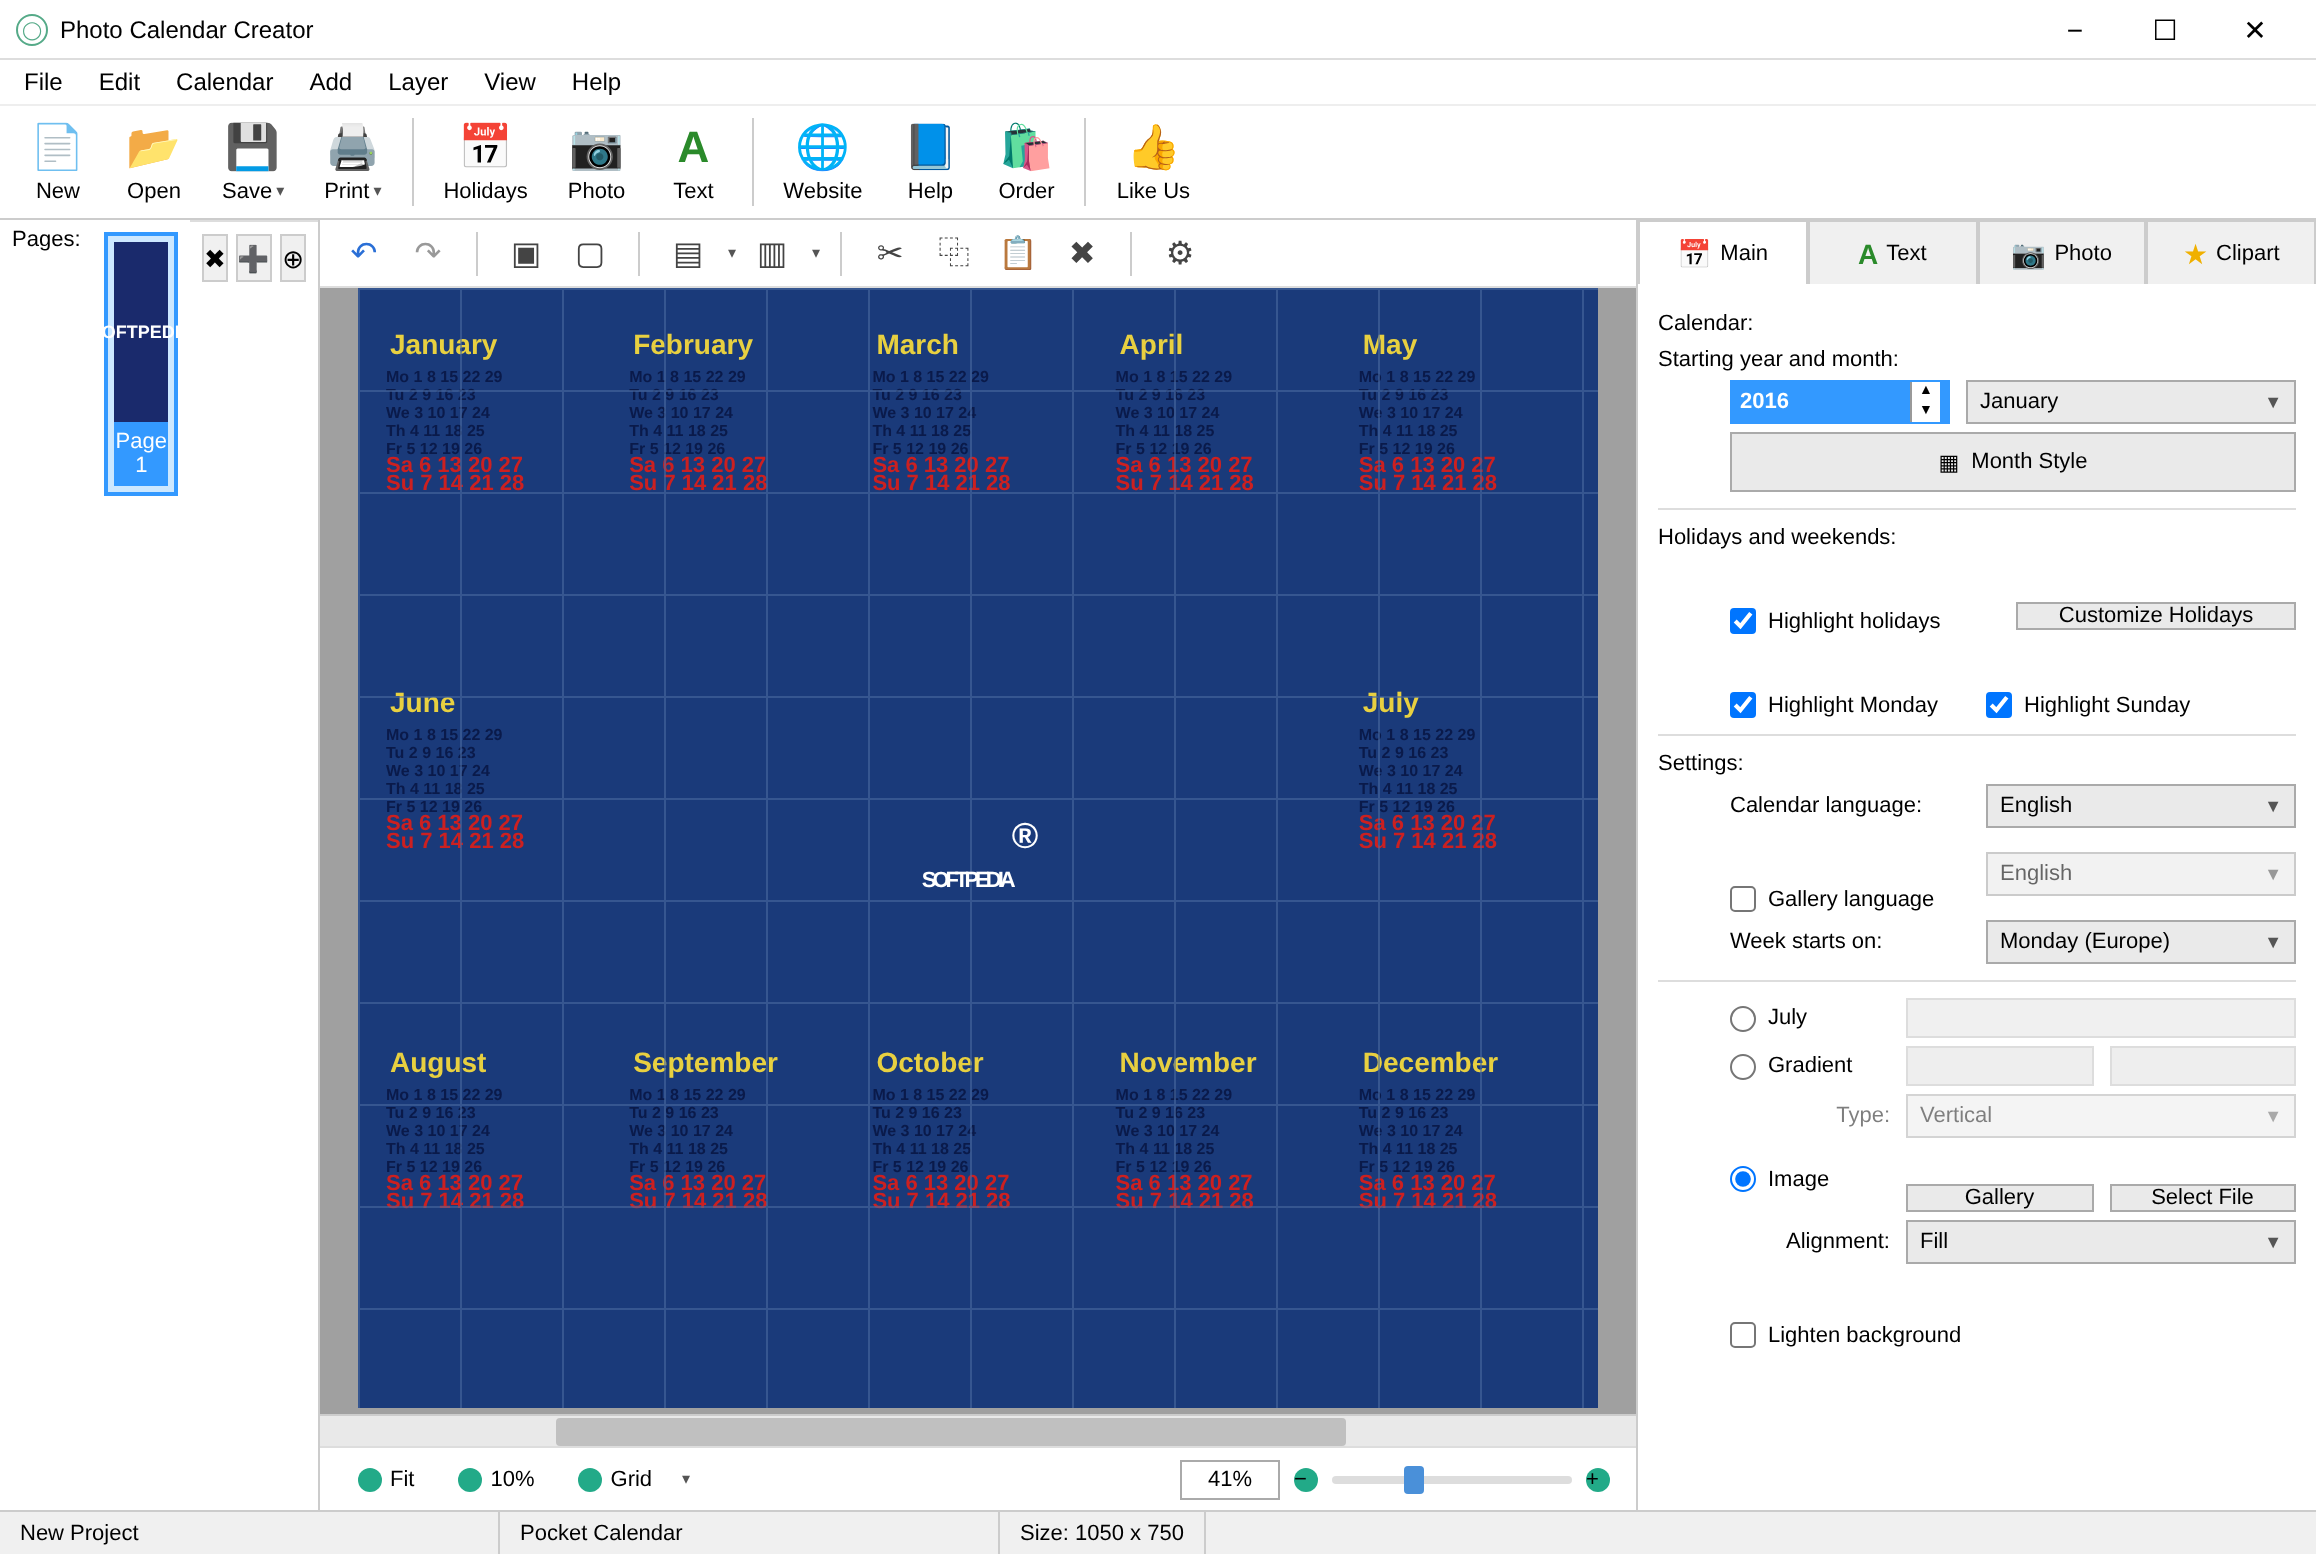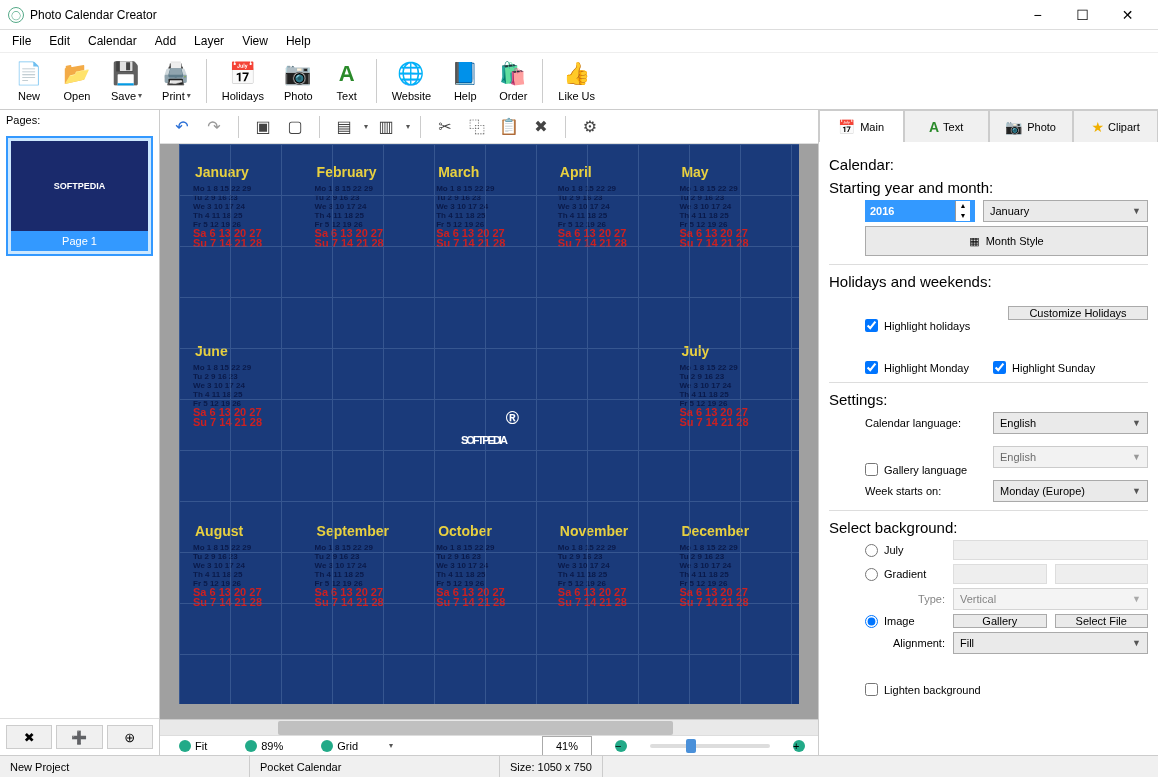--- a/index.html
+++ b/index.html
@@ -17,21 +17,21 @@
 .main-toolbar { height: 58px; display: flex; align-items: center; padding: 2px 6px; border-bottom: 1px solid #ccc; border-top: 1px solid #eee; gap: 2px; }
 .tbtn { display: flex; flex-direction: column; align-items: center; justify-content: center; padding: 2px 8px; cursor: pointer; min-width: 46px; height: 54px; border: 1px solid transparent; border-radius: 2px; }
 .tbtn .ic { width: 28px; height: 28px; display: flex; align-items: center; justify-content: center; font-size: 22px; }
 .tbtn .lbl { font-size: 11px; margin-top: 2px; }
 .tsep { width: 1px; height: 44px; background: #ccc; margin: 0 4px; }
 .dropdown-arrow { font-size: 8px; color: #555; margin-left: 2px; }
 
 .workarea { flex: 1; display: flex; overflow: hidden; }
 
 
-.pages-panel { width: 160px; border-right: 1px solid #ccc; display: flex; flex-direction: column; background: #fff; }
+.pages-panel { width: 160px; border-right: 1px solid #ccc; display: flex; background: #fff; }
 .pages-panel .hdr { padding: 4px 6px; font-size: 11px; }
 .pages-list { flex: 1; padding: 6px; overflow: auto; }
 .page-thumb-wrap { border: 2px solid #3399ff; padding: 3px; background: #cde8ff; cursor: pointer; }
 .page-thumb { width: 100%; height: 90px; background: #1a2a6c; display:flex; align-items:center; justify-content:center; color:#fff; font-weight:bold; font-size:9px; }
 .page-lbl { text-align: center; padding: 4px 0; background: #3399ff; color:#fff; font-size:11px; }
 .pages-footer { display: flex; gap: 4px; padding: 6px; border-top: 1px solid #ddd; }
 .pages-footer button { flex: 1; height: 24px; border: 1px solid #ccc; background: #f0f0f0; cursor: pointer; font-size:13px; }
 
 
 .center { flex: 1; display: flex; flex-direction: column; background: #fff; }
@@ -47,45 +47,45 @@
 .watermark { position: absolute; top: 50%; left: 50%; transform: translate(-50%, -50%); color: #fff; font-size: 56px; font-weight: 900; letter-spacing: -2px; white-space:nowrap; }
 .watermark sup { font-size: 18px; vertical-align: super; }
 .months-grid { position:absolute; inset:20px 10px 10px 10px; display:grid; grid-template-columns: repeat(5,1fr); grid-template-rows: repeat(3,1fr); gap:8px 8px; }
 .month { color:#e8d040; font-size:14px; font-weight:bold; padding-left:6px; position:relative; }
 .month-body { position:absolute; top:20px; left:4px; right:0; font-size:8px; line-height:9px; color:#0a1a4a; }
 .month-body .wk { color:#cc2020; }
 
 .scroll-h { height: 16px; background: #e9e9e9; border-top: 1px solid #ccc; display:flex; align-items:center; }
 .scroll-h .thumb { height:14px; width:60%; background:#c0c0c0; margin-left:18%; border-radius:2px; }
 
-.zoom-bar { height: 20px; display: flex; align-items: center; padding: 0 10px; gap: 20px; border-top: 1px solid #ddd; }
+.zoom-bar { height: 32px; display: flex; align-items: center; padding: 0 10px; gap: 4px; border-top: 1px solid #ddd; }
 .zbtn { display: flex; align-items: center; gap: 4px; padding: 2px 8px; border: 1px solid transparent; cursor: pointer; border-radius: 2px; font-size:11px; }
 .zdot { width: 12px; height:12px; border-radius:50%; background:#2a8; display:inline-block; }
 .zoom-input { width: 50px; height: 20px; border: 1px solid #aaa; text-align: center; font-size:11px; }
 .slider { flex: 0 0 120px; height: 4px; background: #ddd; position: relative; border-radius: 2px; }
 .slider .handle { position: absolute; left: 30%; top: -5px; width: 10px; height: 14px; background: #4a90d9; border-radius: 2px; }
 
 
 .right-panel { width: 340px; border-left: 1px solid #ccc; display: flex; flex-direction: column; background: #fff; overflow-y:auto; }
 .tabs { display: flex; height: 32px; }
 .tab { flex: 1; display: flex; align-items: center; justify-content: center; gap: 4px; border: 1px solid #ccc; border-bottom: none; background: #f0f0f0; cursor: pointer; font-size: 11px; }
 .tab.active { background: #fff; }
 .tab .tic { font-size: 14px; }
 .panel-body { flex: 1; padding: 8px 10px; overflow-y: auto; font-size:11px; }
-.section-lbl { margin: 6px 0 4px 0; font-size: 15px; }
+.section-lbl { margin: 6px 0 4px 0; font-size: 11px; }
 .row { display: flex; align-items: center; gap: 8px; margin: 4px 0; padding-left: 36px; }
 .year-input { width: 110px; height: 22px; border: 1px solid #3399ff; padding: 0 4px; background:#3399ff; color:#fff; font-weight:bold; display:flex; align-items:center; justify-content:space-between; }
 .spinner-btns { display:flex; flex-direction:column; background:#fff; color:#000; border-left:1px solid #999; }
 .spinner-btns span { width:14px; height:10px; font-size:7px; text-align:center; cursor:pointer; line-height:10px; }
 .combo { flex: 1; height: 22px; border: 1px solid #aaa; background: #eaeaea; padding: 0 6px; display: flex; align-items: center; justify-content: space-between; cursor: pointer; font-size:11px; }
 .combo .arr { font-size: 9px; color: #555; }
 .big-btn { width: 100%; height: 30px; border: 1px solid #aaa; background: #eaeaea; cursor: pointer; display:flex; align-items:center; justify-content:center; gap:6px; font-size:11px; }
 .chk { display: flex; align-items: center; gap: 6px; font-size: 11px; cursor: pointer; margin-top: 25px; }
 .chk input { width: 13px; height: 13px; }
-.side-btn { width: 140px; height: 14px; border: 1px solid #aaa; background: #eaeaea; cursor: pointer; font-size:11px; }
+.side-btn { width: 140px; height: 14px; border: 1px solid #aaa; background: #eaeaea; cursor: pointer; font-size:11px;margin-top:19px; }
 hr.sep { border: none; border-top: 1px solid #ddd; margin: 8px 0; }
 .radio { display:flex; align-items:center; gap:6px; font-size:11px; cursor:pointer; }
 .swatch { flex:1; height:20px; background:#eee; border:1px solid #ddd; }
 .color-row .swatch { background:#f0f0f0; }
 
 .statusbar { height: 22px; border-top: 1px solid #ccc; display: flex; align-items: center; background: #f0f0f0; font-size: 11px; }
 .statusbar .cell { padding: 0 10px; border-right: 1px solid #ccc; height: 100%; display: flex; align-items: center; }
 .statusbar .cell.wide { flex:0 0 250px; }
 </style>
 </head>
@@ -232,21 +232,21 @@
         <div class="thumb"></div>
       </div>
 
     <div class="zoom-bar">
       <div class="zbtn">
           <span class="zdot"></span>
           <span>Fit</span>
         </div>
       <div class="zbtn">
           <span class="zdot"></span>
-          <span>89%</span>
+          <span>10%</span>
         </div>
       <div class="zbtn">
           <span class="zdot"></span>
           <span>Grid</span>
         </div>
       <span class="dropdown-arrow">▾</span>
       <div style="flex:1"></div>
       <input class="zoom-input" value="41%" style="">
       <div class="zbtn" style="padding:2px">
           <span class="zdot" style="background:#2a8">−</span>
@@ -343,21 +343,20 @@
         </div>
       <div class="row">
           <span style="width:120px">Week starts on:</span>
         <div class="combo">
             <span>Monday (Europe)</span>
             <span class="arr">▼</span>
           </div>
         </div>
 
       <hr class="sep">
-      <div class="section-lbl">Select background:</div>
       <div class="row color-row">
           <label class="radio" style="width:80px">
             <input type="radio" name="bg" style="">
             <span>July</span>
           </label>
           <div class="swatch"></div>
         </div>
       <div class="row">
           <label class="radio" style="width:80px">
             <input type="radio" name="bg" style="">

